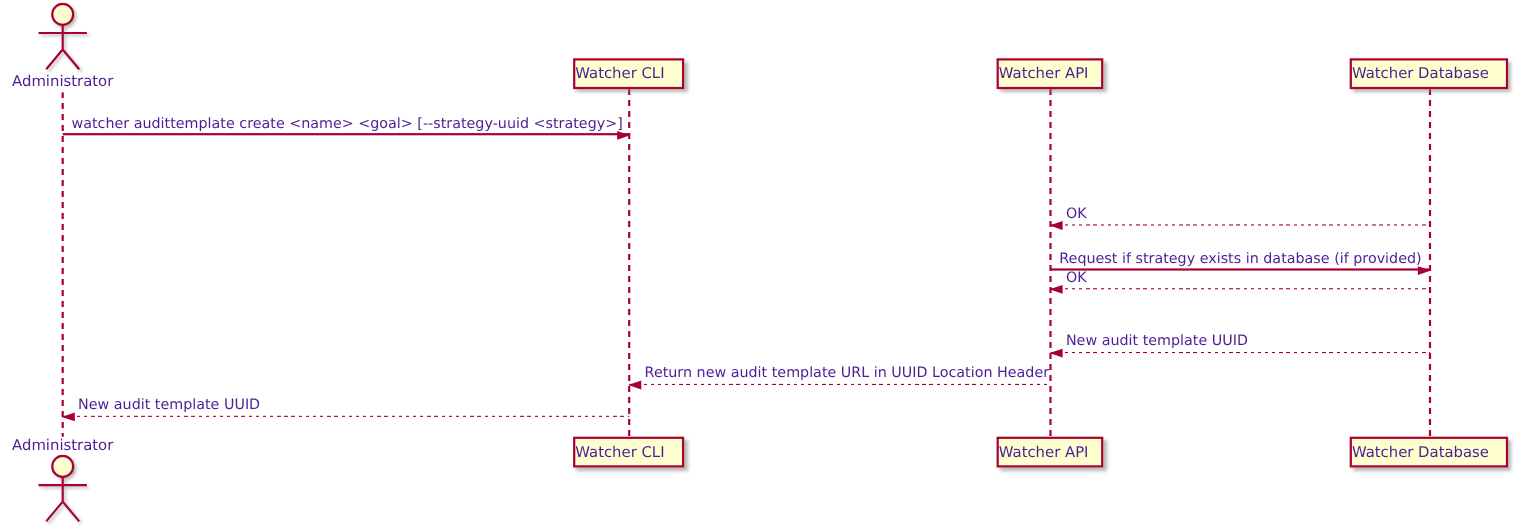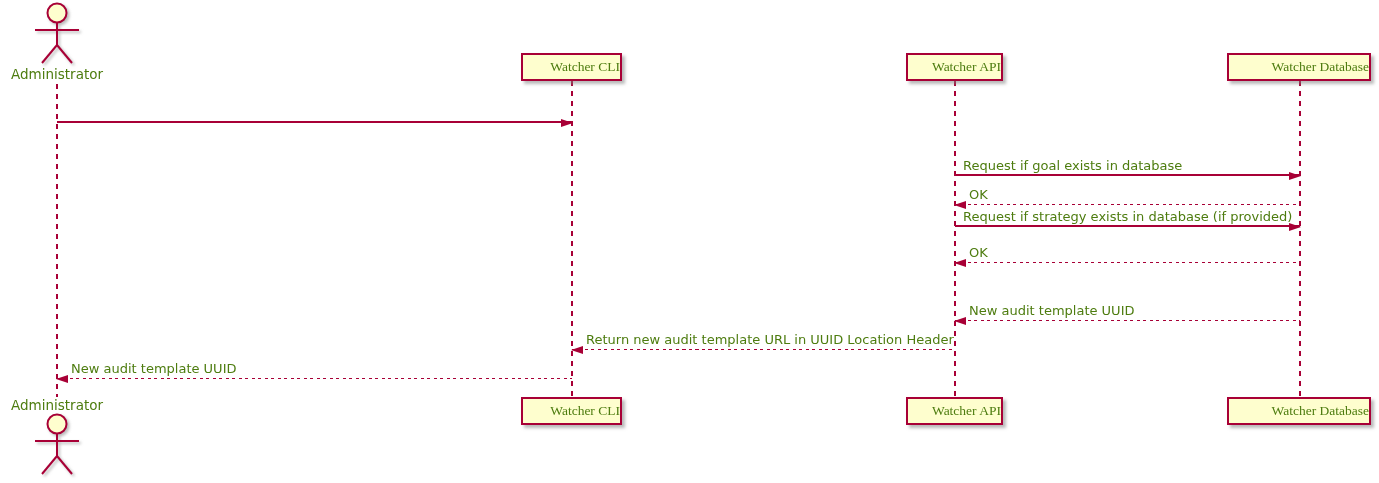--- a/index.html
+++ b/index.html
@@ -8,41 +8,40 @@
     background: #ffffff;
     font-family: "DejaVu Sans", "Liberation Sans", sans-serif;
   }
   #diagram {
     position: relative;
     width: 1379px;
     height: 483px;
     background: #ffffff;
     overflow: hidden;
     font-size: 13px;
-    color: #4d7c0f;
+    color: #4c1d95;
   }
   
   .lifeline {
     position: absolute;
     width: 2px;
     background: repeating-linear-gradient(180deg, #A80036 0px, #A80036 5px, transparent 5px, transparent 10px);
   }
   
   .pbox {
     position: absolute;
     height: 24px;
     background: #FEFECE;
     border: 2px solid #A80036;
     box-shadow: 3px 3px 3px rgba(130,130,130,0.55);
     display: flex;
     align-items: center;
-    justify-content: flex-end;
+    justify-content: flex-start;
     white-space: nowrap;
     font-size: 13.5px;
-    font-family: Liberation Serif, serif;
   }
   
   .actor-svg {
     position: absolute;
     filter: drop-shadow(2.5px 2.5px 1.5px rgba(130,130,130,0.55));
   }
   .actor-label {
     position: absolute;
     width: 160px;
     text-align: center;
@@ -118,41 +117,36 @@
     <span>Watcher CLI</span>
   </div>
   <div class="pbox" style="left:906px; top:53px; width:93px;">
     <span>Watcher API</span>
   </div>
   <div class="pbox" style="left:1227px; top:53px; width:140px;">
     <span>Watcher Database</span>
   </div>
 
   <div class="msg to-right solid" style="left:57px; top:104px; width:515px;">
+    <div class="msg-label">watcher audittemplate create &lt;name&gt; &lt;goal&gt; [--strategy-uuid &lt;strategy&gt;]</div>
     <div class="msg-line">
         <span class="head"></span>
       </div>
   </div>
 
 
-  <div class="msg to-right solid" style="left:955px; top:157px; width:345px;">
-    <div class="msg-label">Request if goal exists in database</div>
-    <div class="msg-line">
-        <span class="head"></span>
-      </div>
-  </div>
 
   <div class="msg to-left dashed" style="left:955px; top:186px; width:345px;">
     <div class="msg-label">OK</div>
     <div class="msg-line">
         <span class="head"></span>
       </div>
   </div>
 
-  <div class="msg to-right solid" style="left:955px; top:208px; width:345px;">
+  <div class="msg to-right solid" style="left:955px; top:227px; width:345px;">
     <div class="msg-label">Request if strategy exists in database (if provided)</div>
     <div class="msg-line">
         <span class="head"></span>
       </div>
   </div>
 
   <div class="msg to-left dashed" style="left:955px; top:244px; width:345px;">
     <div class="msg-label">OK</div>
     <div class="msg-line">
         <span class="head"></span>

